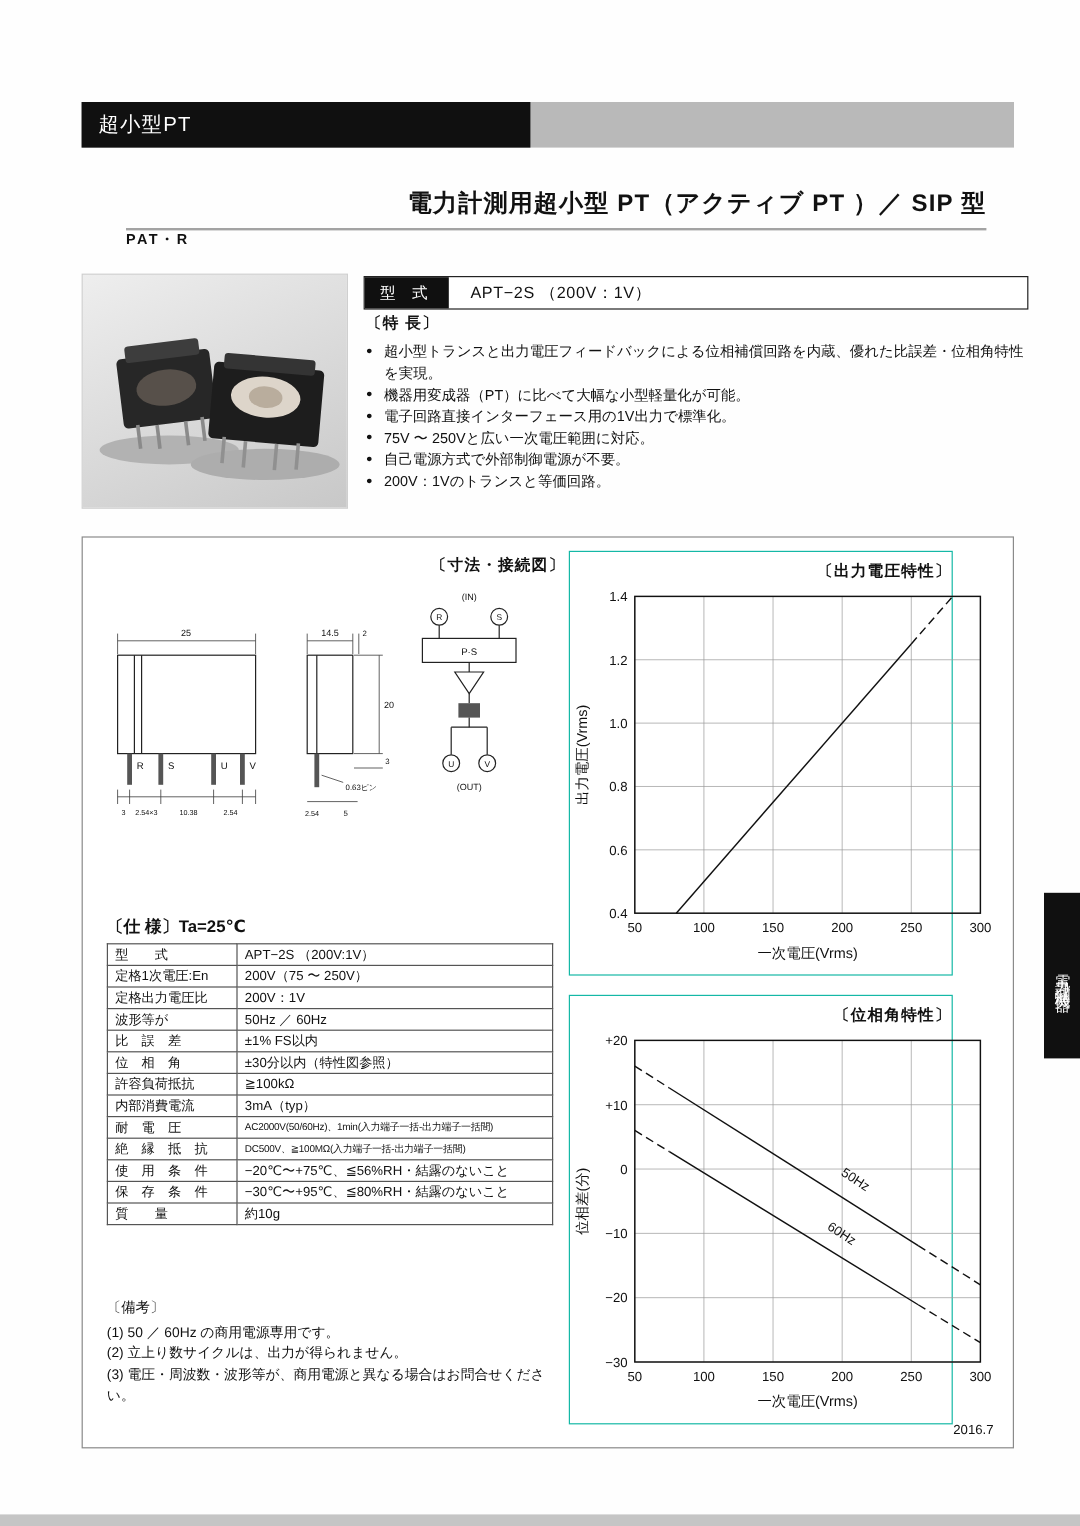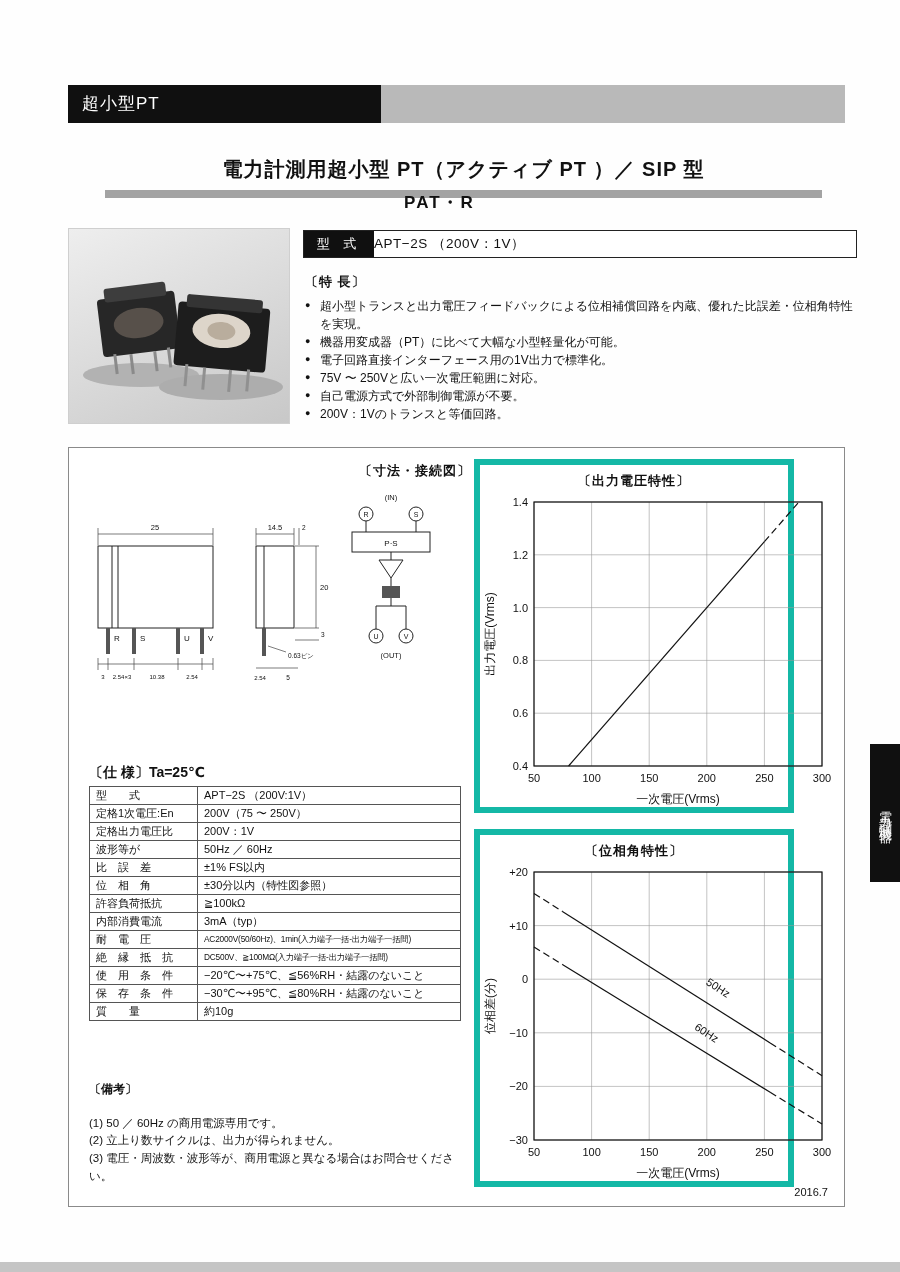--- a/index.html
+++ b/index.html
@@ -2,66 +2,66 @@
 <html><head>
 <meta charset="utf-8">
 <style>
   *{margin:0;padding:0;box-sizing:border-box}
   html,body{background:#9a9a9a}
   #page{position:relative;width:900px;height:1272px;background:#fefefe;
         font-family:"Liberation Sans","DejaVu Sans",sans-serif;color:#111;overflow:hidden;margin:0 auto}
 
   
   .header{position:absolute;left:68px;top:85px;width:777px;height:38px;background:#b9b9b9}
-  .header-tab{position:absolute;left:0;top:0;width:313px;height:38px;background:#101010;color:#fff;
+  .header-tab{position:absolute;left:0;top:0;width:374px;height:38px;background:#101010;color:#fff;
               font-size:17px;line-height:38px;padding-left:14px;letter-spacing:1px}
 
   
-  .title-wrap{position:absolute;left:105px;top:156px;width:717px;border-bottom:8px solid #a3a3a3;
-              padding-bottom:7px;text-align:center}
+  .title-wrap{position:absolute;left:105px;top:156px;width:717px;border-bottom:2px solid #a3a3a3;
+              padding-bottom:7px;text-align:right}
   .title{font-size:20px;font-weight:bold;letter-spacing:1px}
-  .series{position:absolute;left:105px;top:191px;width:717px;text-align:center;padding-right:48px;
-          font-size:17px;font-weight:bold;letter-spacing:2px}
+  .series{position:absolute;left:105px;top:191px;width:717px;text-align:left;padding-right:48px;
+          font-size:12px;font-weight:bold;letter-spacing:2px}
 
   
   .photo{position:absolute;left:68px;top:228px;width:222px;height:196px;
          background:linear-gradient(155deg,#eeeeee 0%,#d9d9d9 55%,#c8c8c8 100%);border:1px solid #cfcfcf}
 
   
   .model-row{position:absolute;left:303px;top:230px;width:554px;height:28px;border:1px solid #222;
              display:flex;align-items:stretch;background:#fff}
   .model-label{width:70px;background:#101010;color:#fff;font-size:13px;display:flex;align-items:center;
                justify-content:center;letter-spacing:5px}
-  .model-value{flex:1;font-size:13.5px;display:flex;align-items:center;letter-spacing:.5px}
-
-  
-  .features{position:absolute;left:305px;top:273px;width:552px}
+  .model-value{flex:1;font-size:13.5px;display:flex;align-items:center;padding-left:18px;letter-spacing:.5px}
+
+  
+  .features{position:absolute;left:305px;top:260px;width:552px}
   .feat-head{font-size:13px;font-weight:bold;margin-bottom:6px;letter-spacing:1px}
   .feat-item{position:relative;padding-left:15px;font-size:12px;line-height:1.5}
   .feat-item::before{content:"●";position:absolute;left:0;top:2px;font-size:9px}
 
   
   .main-box{position:absolute;left:68px;top:447px;width:777px;height:760px;border:1px solid #8a8a8a;background:#fff}
   .sec-head{position:absolute;font-size:13px;font-weight:600;letter-spacing:1px;text-align:right}
 
   .dim-svg{position:absolute;left:17px;top:40px}
 
   
   .spec-head{position:absolute;left:20px;top:316px;font-size:14px;font-weight:600}
   table.spec{position:absolute;left:20px;top:338px;border-collapse:collapse;width:372px;font-size:11px;background:#fff}
   .spec td{border:1px solid #555;padding:1px 6px;height:17.5px;white-space:nowrap;vertical-align:middle}
   .spec td.lbl{width:108px}
   .spec tr.small td.val{font-size:8.3px;letter-spacing:-.2px}
 
   
   .remarks{position:absolute;left:20px;top:632px;width:372px;font-size:11.5px;line-height:1.55}
-  .remark-head{font-size:12px;font-weight:700;margin-bottom:16px}
-
-  
-  .chart-box{position:absolute;width:320px;border:6px solid #14b8a6;background:#fff;text-align:center}
+  .remark-head{font-size:12px;font-weight:400;margin-bottom:4px}
+
+  
+  .chart-box{position:absolute;width:320px;border:1px solid #14b8a6;background:#fff;text-align:right}
   .chart-box.c1{left:405px;top:11px;height:354px}
   .chart-box.c2{left:405px;top:381px;height:358px}
   .chart-title{font-size:13px;font-weight:600;margin-top:7px;letter-spacing:1px}
   .chart-box svg{display:block;margin:0 auto}
 
   .date{position:absolute;right:16px;bottom:8px;font-size:11px}
 
   
   .side-tab{position:absolute;left:870px;top:744px;width:30px;height:138px;background:#101010;color:#fff;
             writing-mode:vertical-rl;text-orientation:upright;display:flex;align-items:center;justify-content:center;

